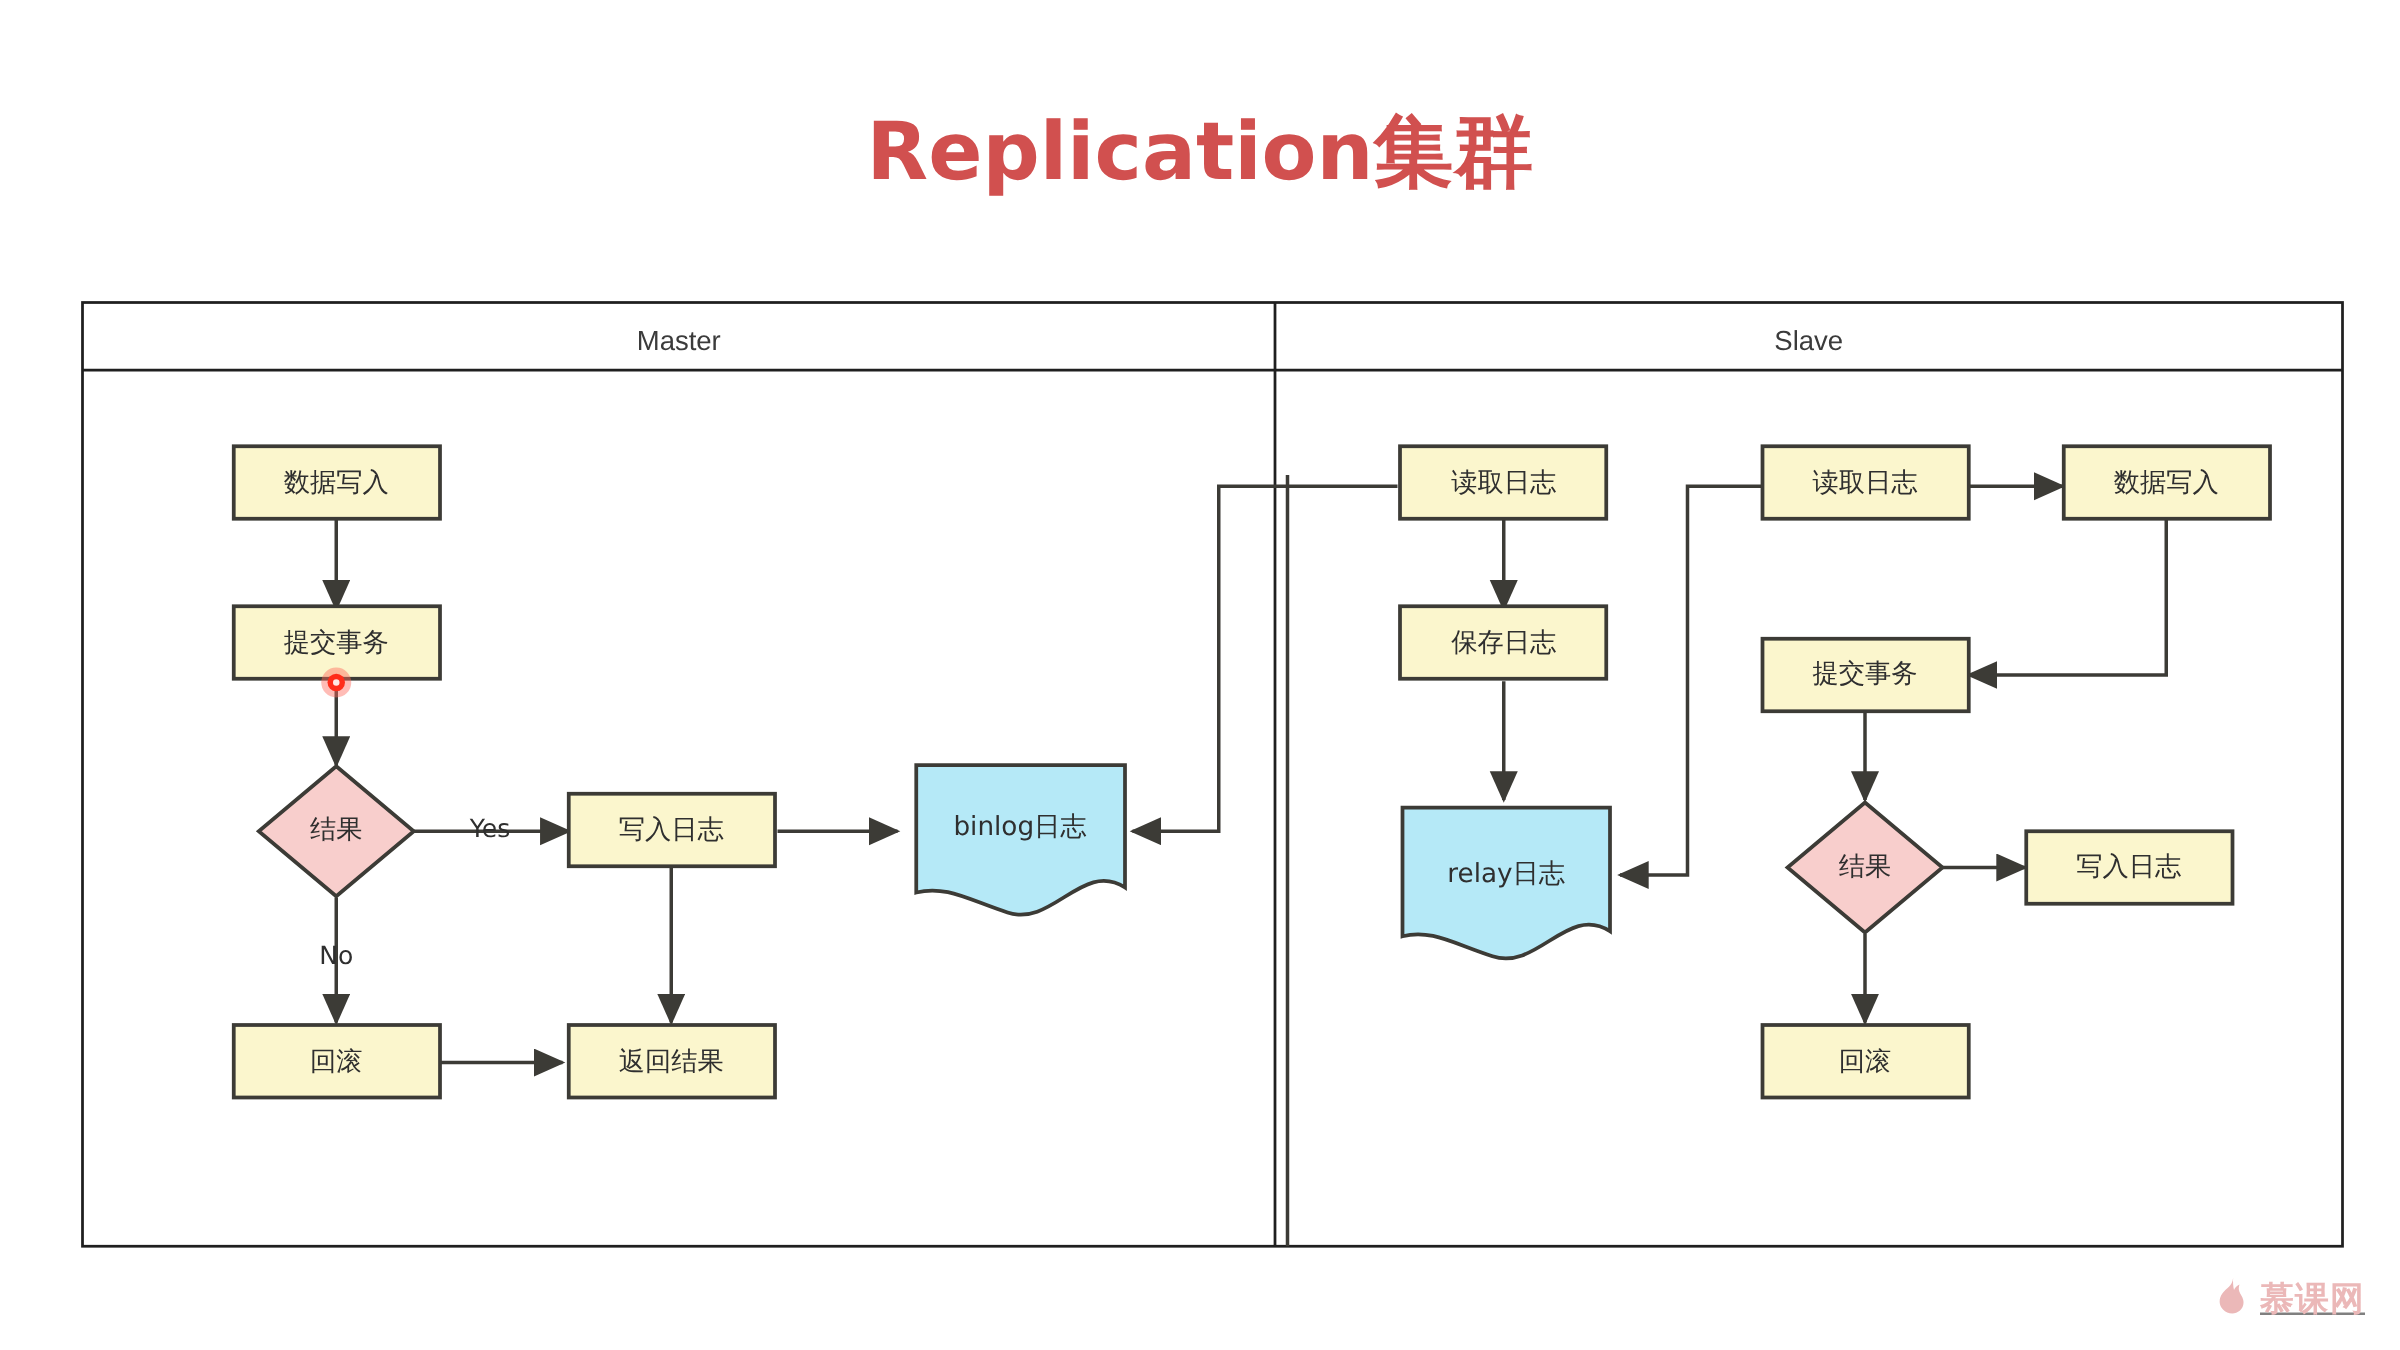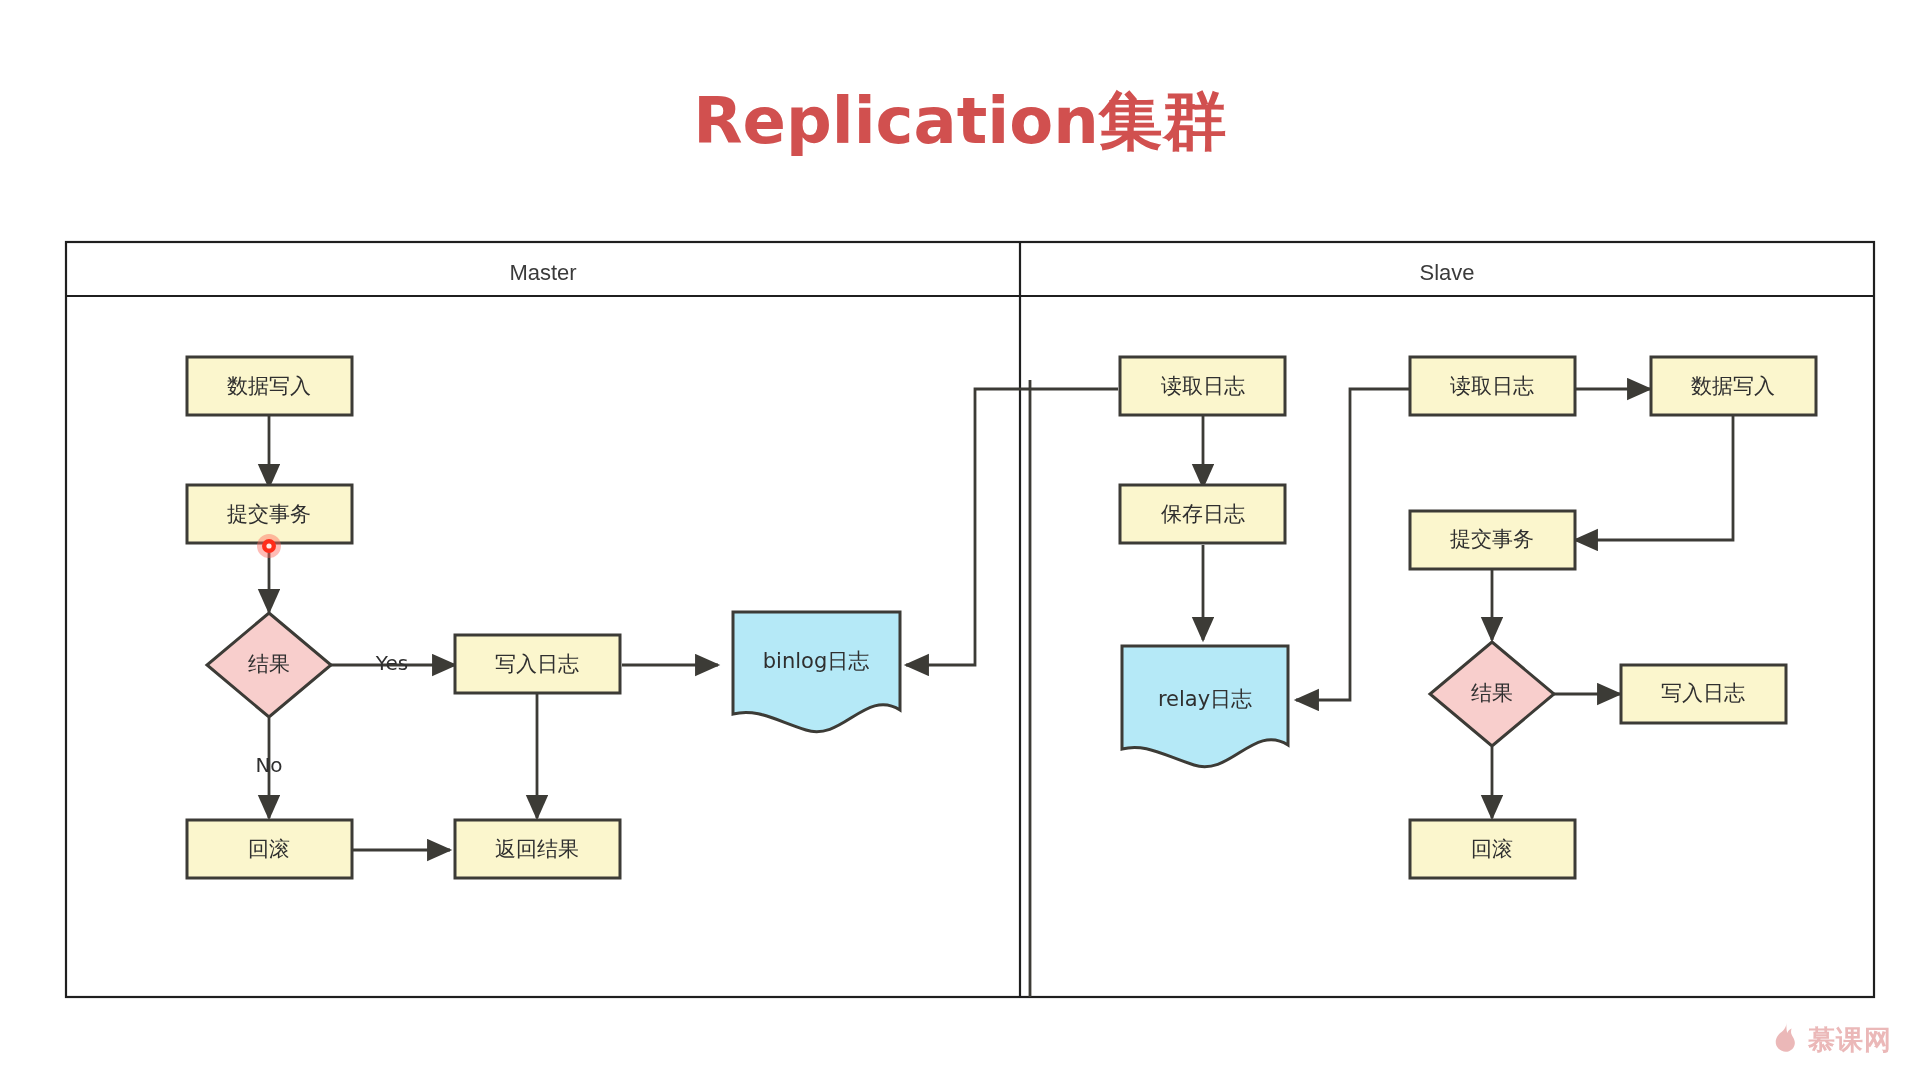--- a/index.html
+++ b/index.html
@@ -19,21 +19,21 @@
   .node-doc{fill:#b5e9f7;stroke:#3c3b36;stroke-width:3;}
   .node-label{font-size:21px;fill:#2f2f2f;text-anchor:middle;dominant-baseline:middle;
               font-family:"DejaVu Sans","Liberation Sans",sans-serif;}
   .edge{fill:none;stroke:#3c3b36;stroke-width:2.8;}
   .edge-label{font-size:20px;fill:#2f2f2f;text-anchor:middle;dominant-baseline:middle;
               font-family:"DejaVu Sans","Liberation Sans",sans-serif;}
   .marker-dot-glow{fill:#ff6a5e;opacity:.45;}
   .marker-dot{fill:#ff2d1a;}
   .marker-dot-core{fill:#ffe9e4;}
   #watermark{position:absolute;right:28px;bottom:22px;display:flex;align-items:flex-start;
-             gap:8px;opacity:.62;}
+             gap:8px;opacity:.62;text-decoration:underline;}
   #watermark .wm-text{font-size:27px;color:#df8d8d;font-weight:bold;letter-spacing:1px;
              font-family:"DejaVu Sans","Liberation Sans",sans-serif;}
 </style>
 </head>
 <body>
 
 <div id="stage">
 
   <div id="title">Replication集群</div>
 

